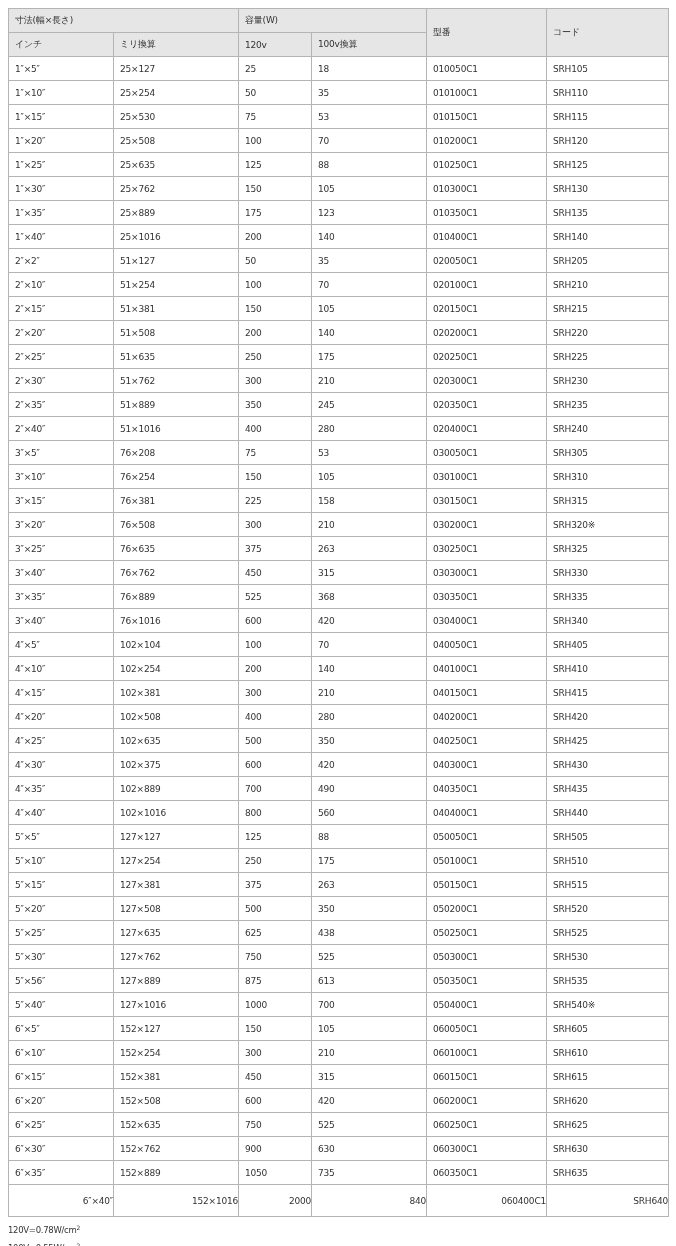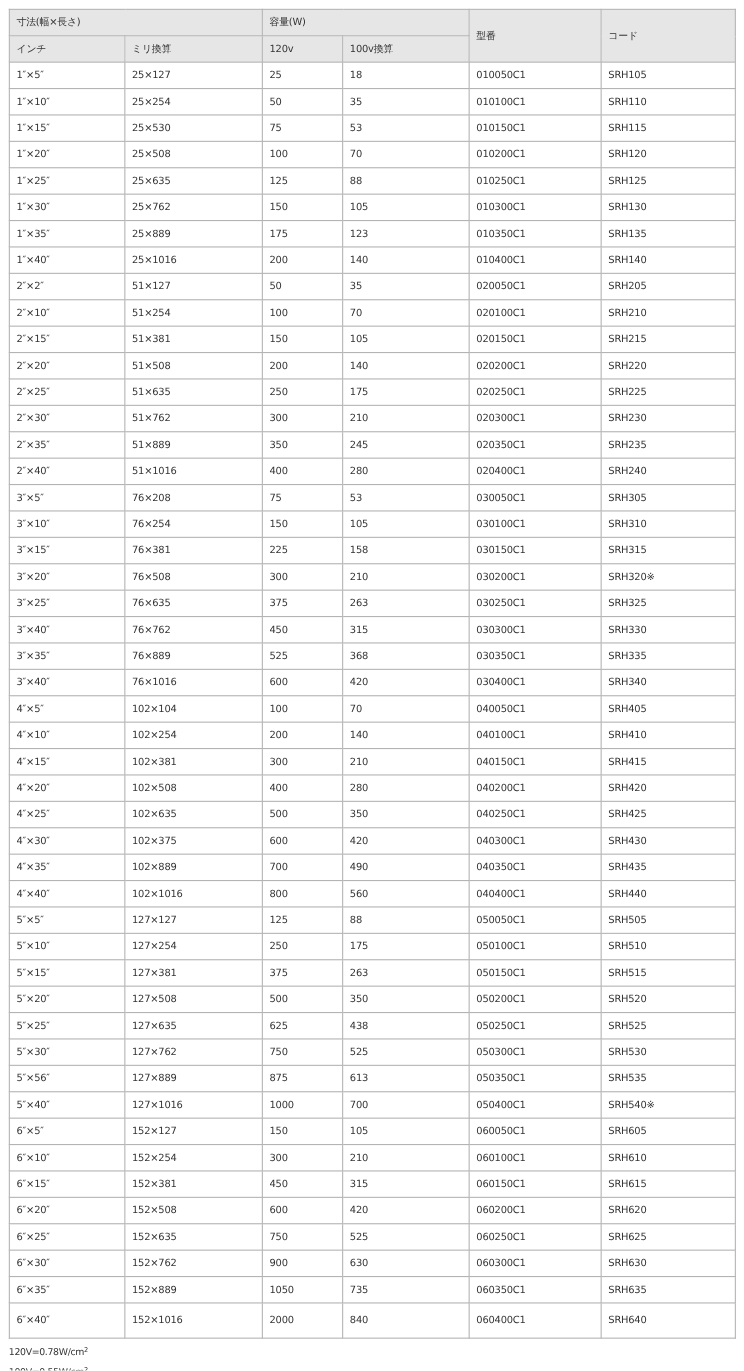--- a/index.html
+++ b/index.html
@@ -44,20 +44,21 @@
       background: #e6e6e6;
       height: 23px;
       margin-top: 46px;
     }
     table.spec tbody td {
       height: 23px;
       background: #ffffff;
     }
     table.spec tbody tr.last td {
       height: 31px;
+      text-align: right;
     }
     .notes {
       position: absolute;
       left: 8px;
       top: 1220px;
       font-size: 8.5px;
       line-height: 15px;
       letter-spacing: -0.3px;
       color: #333333;
     }

